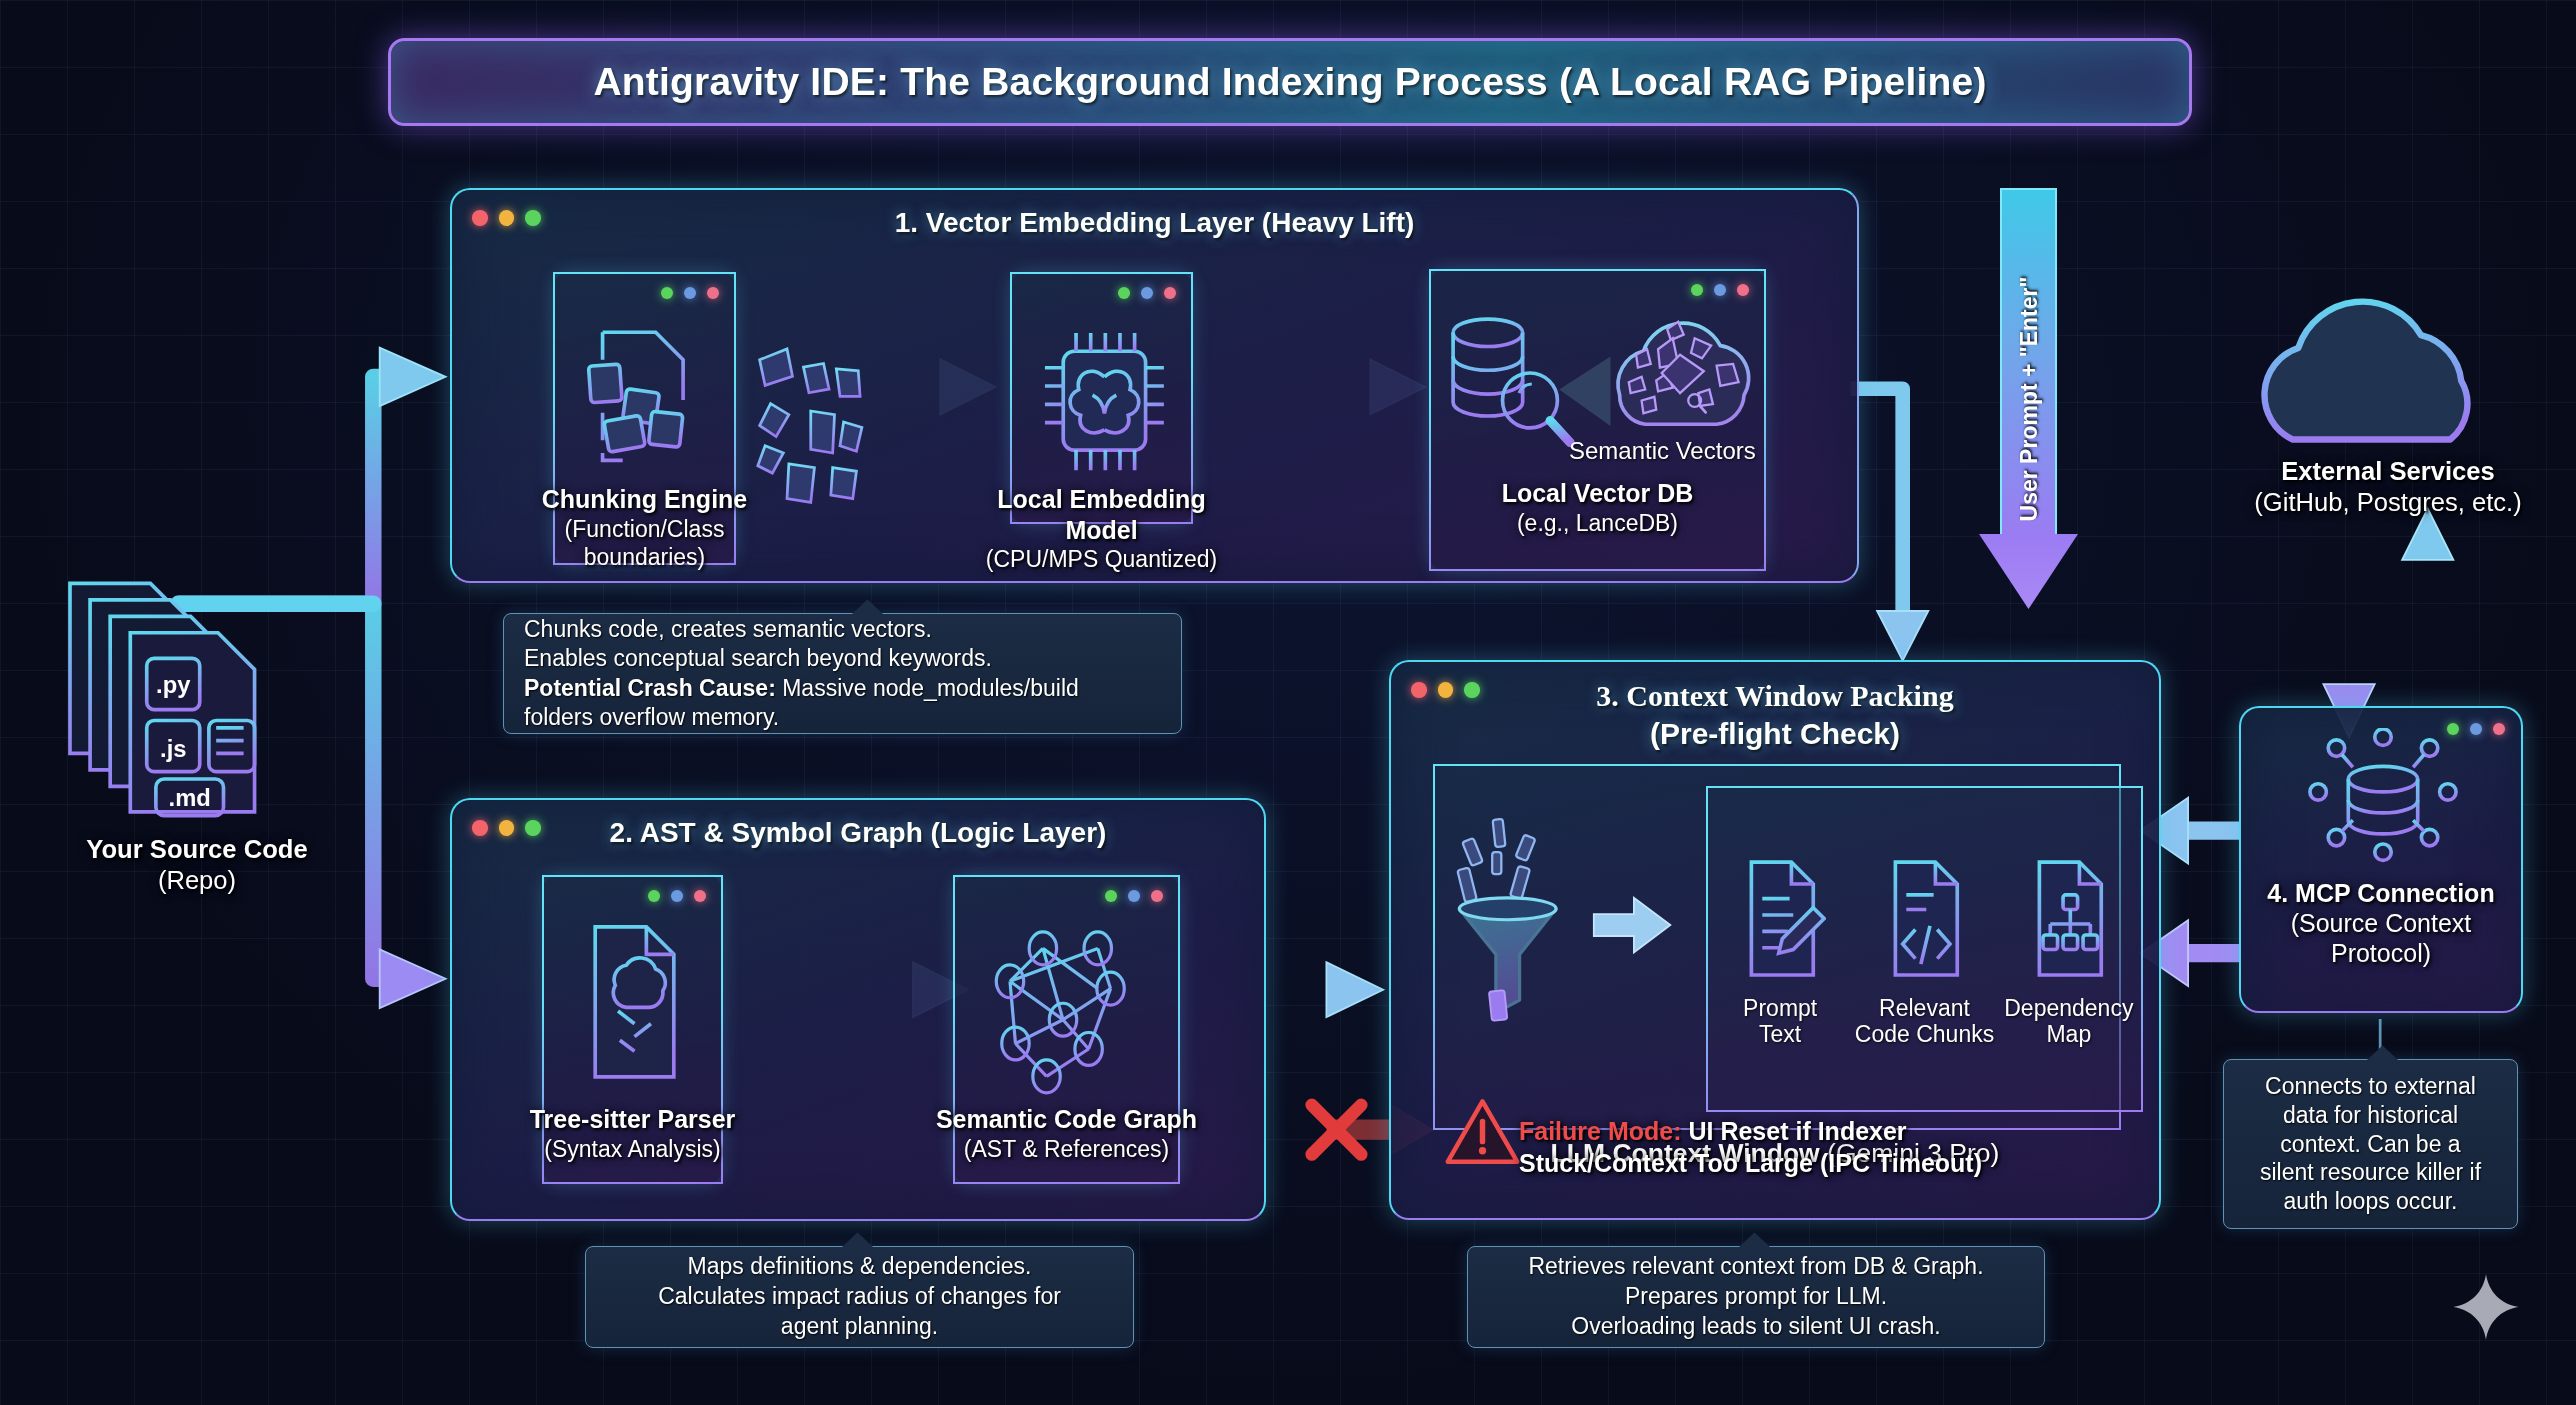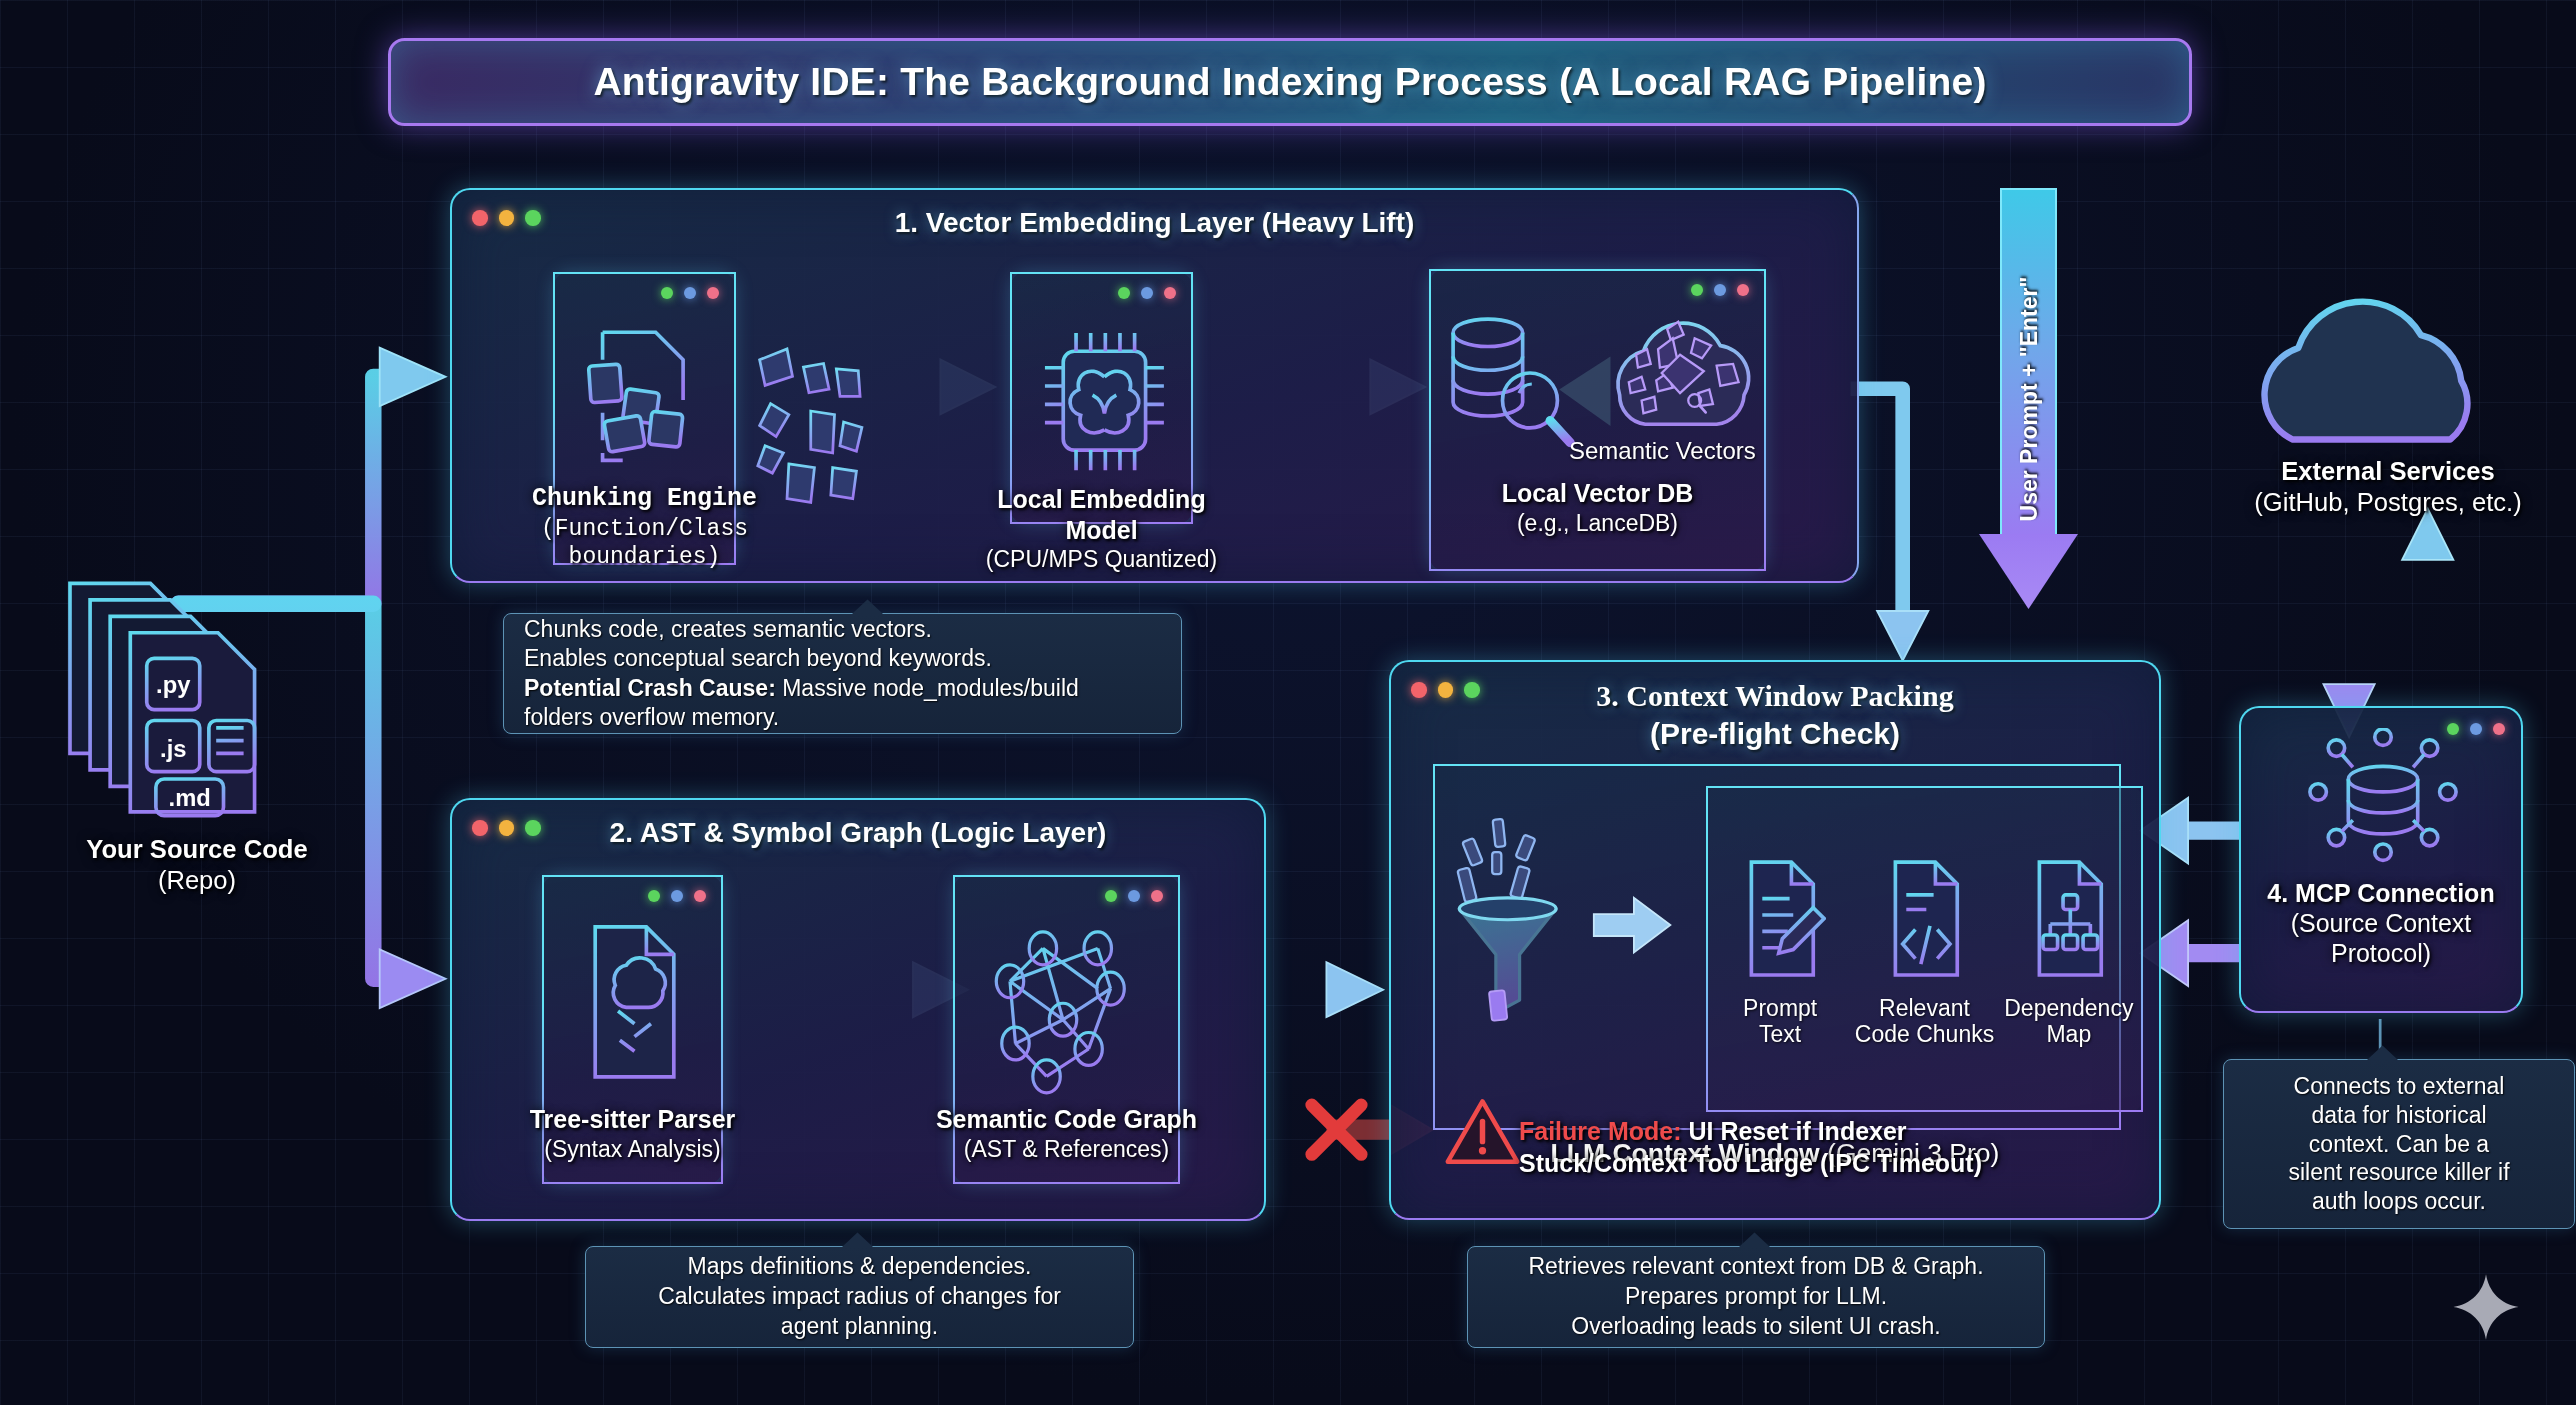--- a/index.html
+++ b/index.html
@@ -261,21 +261,21 @@
   </div>
 
   <div class="panel abs" style="left:450px; top:188px; width:1409px; height:395px; border-bottom-color:#9a7bf0; border-right-color:#86a6ee;">
     <div class="dots" style="left:20px; top:20px;">
       <span class="dot red"></span>
       <span class="dot yellow"></span>
       <span class="dot green"></span>
     </div>
     <div class="panel-title" style="font-size:28px;">1. Vector Embedding Layer (Heavy Lift)</div>
 
-    <div class="subcard" style="left:101px; top:82px; width:183px; height:293px;font-family:Liberation Mono, monospace;">
+    <div class="subcard" style="left:101px; top:82px; width:183px; height:293px;">
       <div class="dots small" style="right:14.6px; top:12.8px;">
         <span class="dot green"></span>
         <span class="dot blue"></span>
         <span class="dot pink"></span>
       </div>
       <svg width="183" height="174" viewBox="0 0 200 190" style="position:absolute;left:0;top:38px;">
         <defs>
             <linearGradient id="cg1" x1="0" y1="0" x2="0.3" y2="1">
               <stop offset="0%" stop-color="#5fd9ee"></stop>
               <stop offset="100%" stop-color="#9a7bf0"></stop>
@@ -666,21 +666,21 @@
           <path d="M155 127 v-14"></path>
       </g>
     </svg>
     <div class="freelabel" style="left:5.5px; right:5.5px; top:170px; font-size:25px; line-height:1.2;">
       <span class="b">4. MCP Connection</span>
       <span>(Source Context</span>
       <span style="display:block;">Protocol)</span>
     </div>
   </div>
 
-  <div class="callout" style="left:2223px; top:1059px; width:352px; height:170px; padding:7.3px 12.8px; font-size:23px; line-height:1.26; text-align:center;">
+  <div class="callout" style="left:2223px; top:1059px; width:295px; height:170px; padding:7.3px 12.8px; font-size:23px; line-height:1.26; text-align:center;">
     <span class="notch" style="left:143px;"></span>
     <div>Connects to external</div>
     <div>data for historical</div>
     <div>context. Can be a</div>
     <div>silent resource killer if</div>
     <div>auth loops occur.</div>
   </div>
 
   <svg class="gem-star" viewBox="0 0 100 100">
     <path d="M50 2 C54 28 72 46 98 50 C72 54 54 72 50 98 C46 72 28 54 2 50 C28 46 46 28 50 2 Z" fill="#a8aab5"></path>

